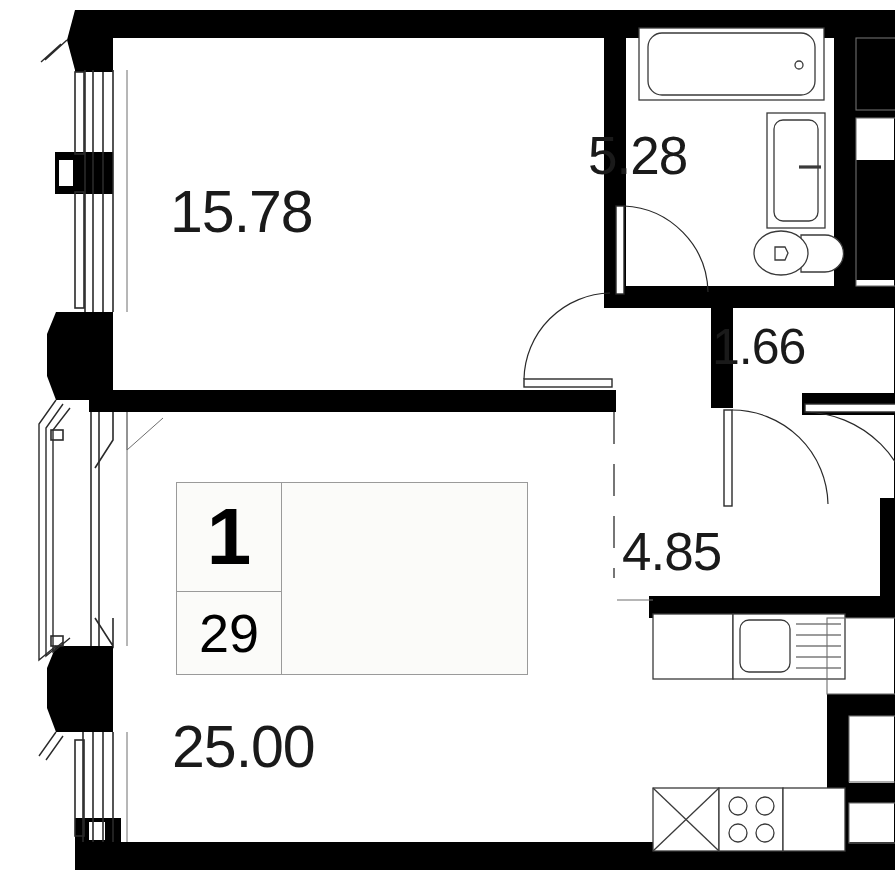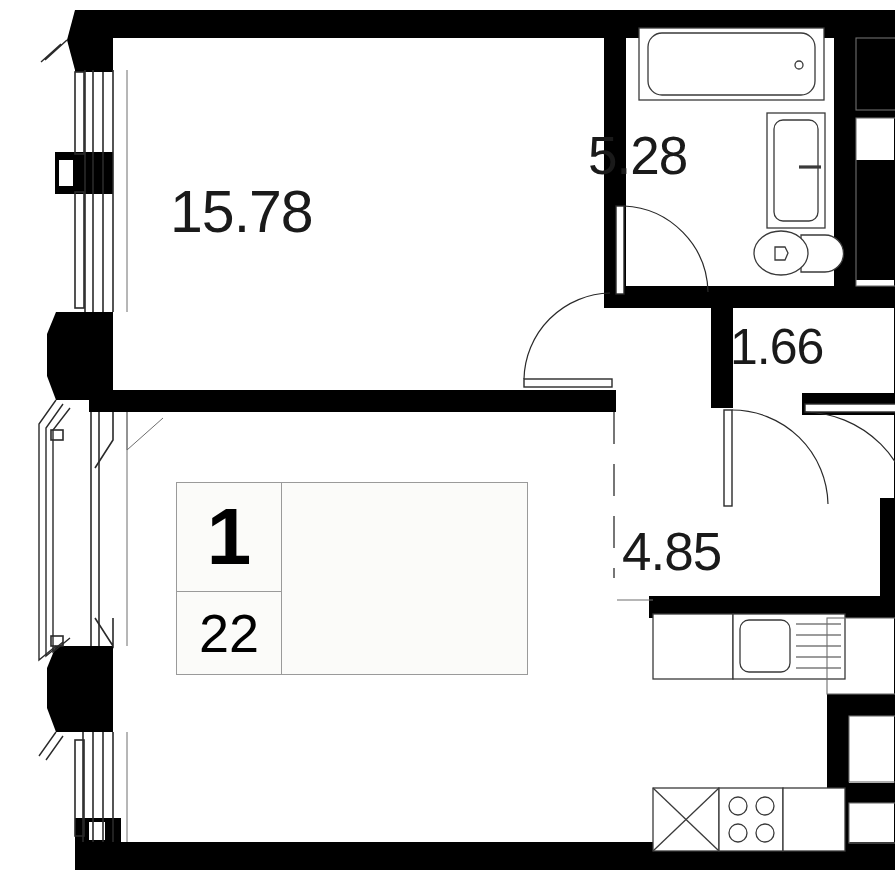--- a/index.html
+++ b/index.html
@@ -26,21 +26,21 @@
     position: absolute;
     font-family: "Liberation Sans", sans-serif;
     font-weight: 400;
     color: #1a1a1a;
     white-space: nowrap;
     letter-spacing: -1px;
   }
   .area-15 { left: 170px; top: 178px; font-size: 59px; }
   .area-25 { left: 172px; top: 713px; font-size: 59px; }
   .area-528 { left: 588px; top: 125px; font-size: 53px; }
-  .area-166 { left: 730px; top: 318px; font-size: 50px; }
+  .area-166 { left: 712px; top: 318px; font-size: 50px; }
   .area-598 { left: 622px; top: 521px; font-size: 53px; }
 
   #info-box {
     position: absolute;
     left: 176px;
     top: 482px;
     width: 352px;
     height: 193px;
     box-sizing: border-box;
     border: 1px solid #9a9a9a;
@@ -254,27 +254,28 @@
 
     <g>
       <line x1="577" y1="412" x2="577" y2="578" stroke="#4a4a4a" stroke-width="1.5" stroke-dasharray="32 20"></line>
       <line x1="580" y1="600" x2="616" y2="600" stroke="#6e6e6e" stroke-width="1.2"></line>
     </g>
 
   </svg>
 
   <div class="area-label area-15">15.78</div>
 
+  <div class="area-label area-25">25.00</div>
 
   <div class="area-label area-528">5.28</div>
 
   <div class="area-label area-166">1.66</div>
 
   <div class="area-label area-598">4.85</div>
 
   <div id="info-box">
     <div id="info-left">
       <div id="info-rooms">1</div>
-      <div id="info-floor">22</div>
+      <div id="info-floor">29</div>
     </div>
   </div>
 
 </div>
 
 </body></html>

